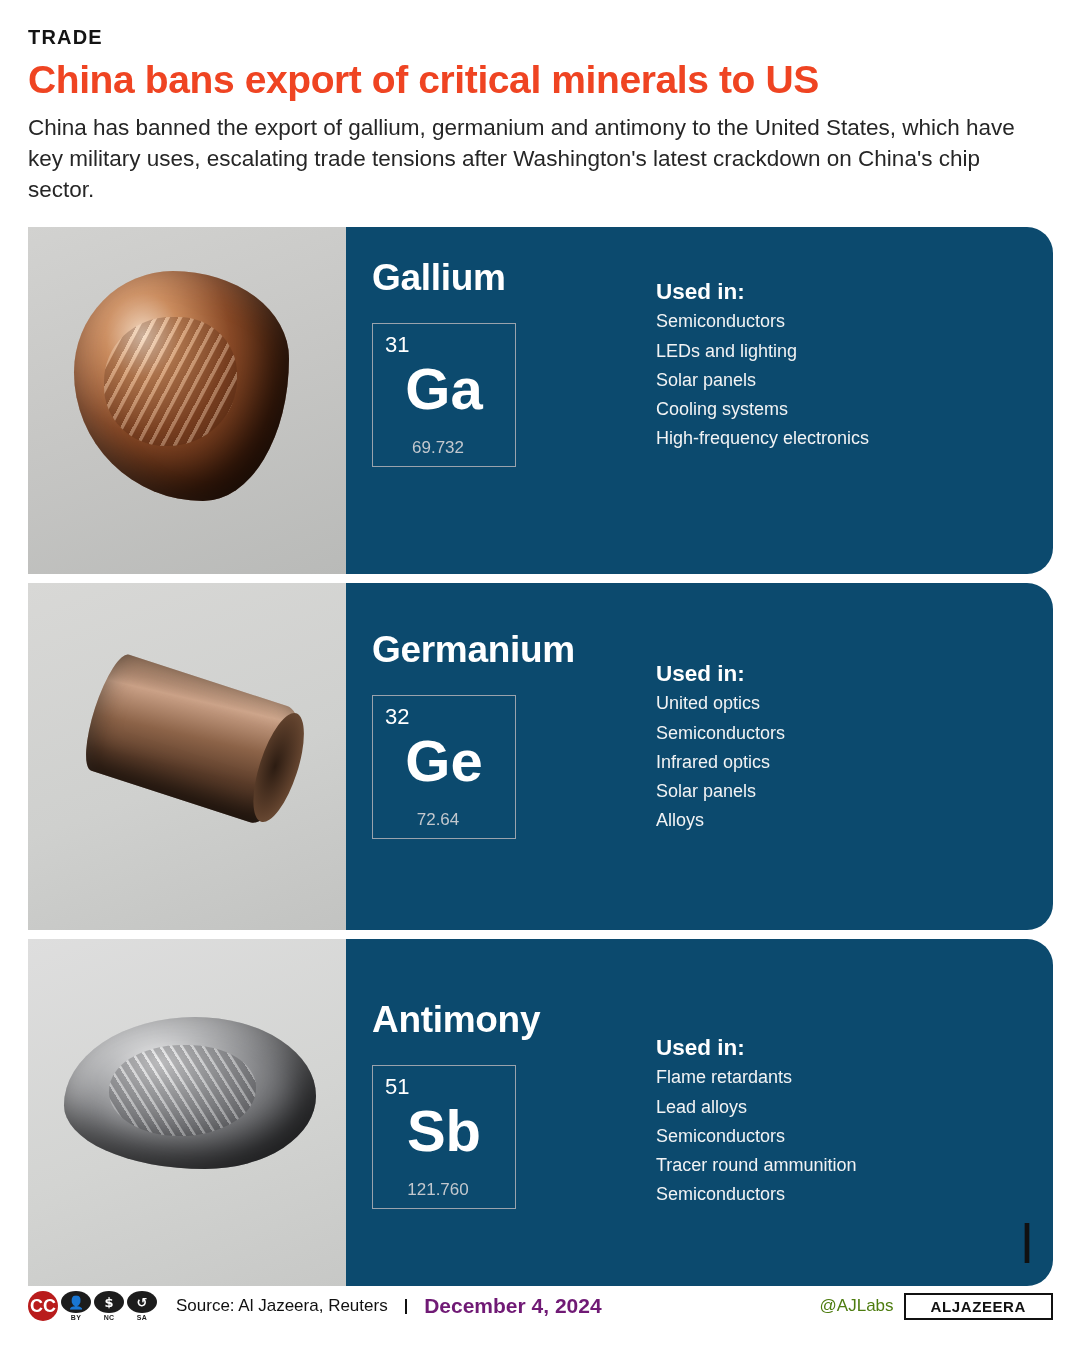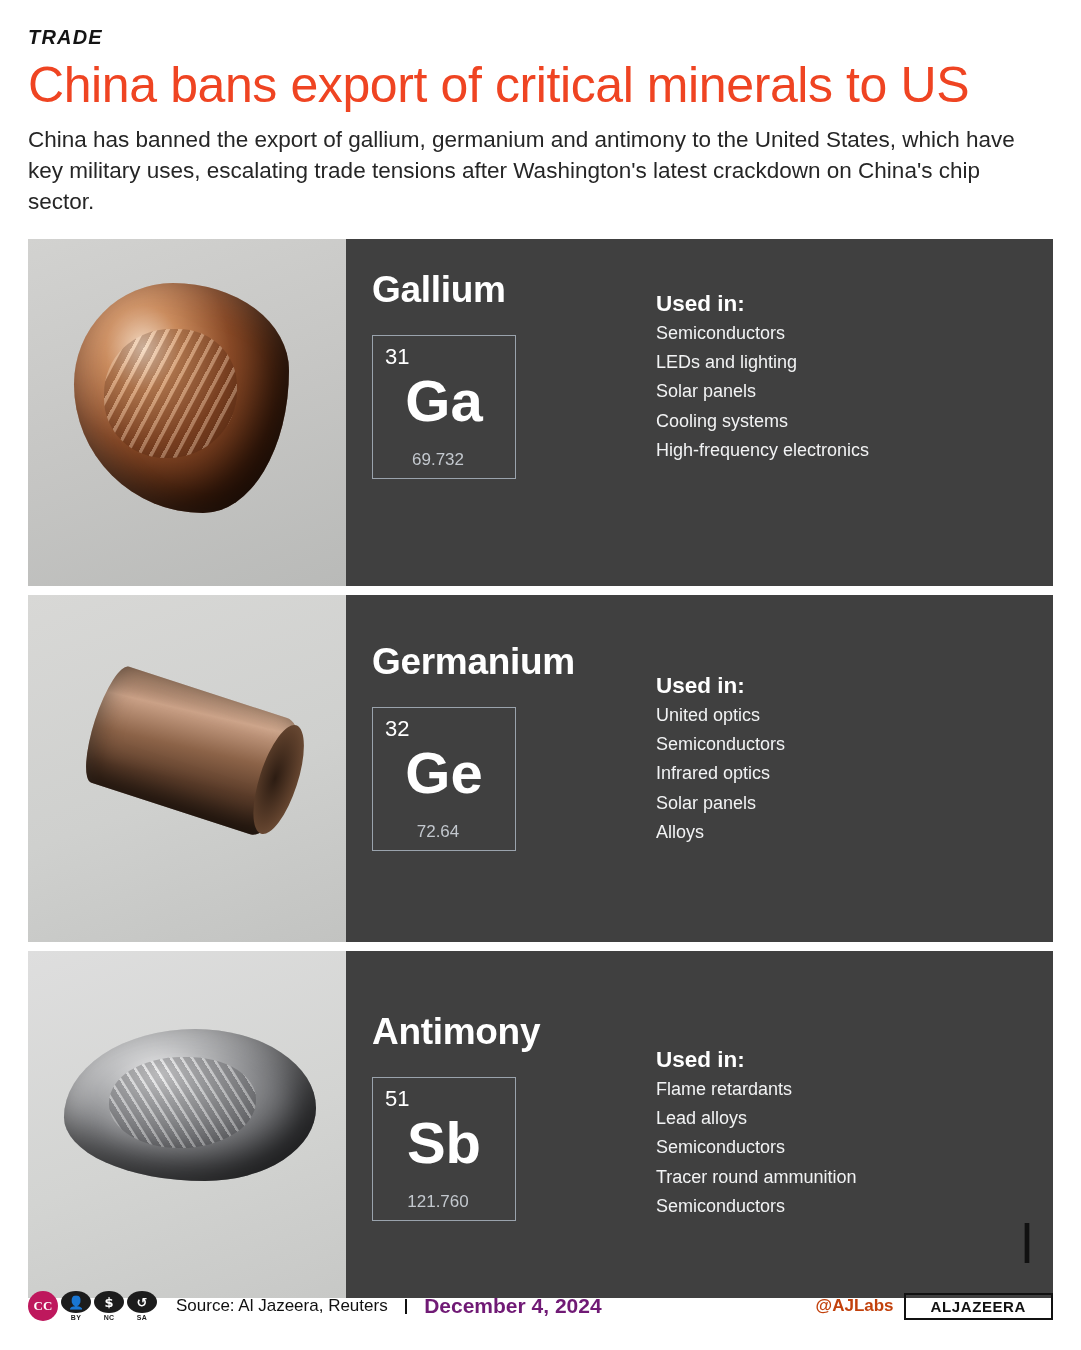--- a/index.html
+++ b/index.html
@@ -22,47 +22,47 @@
     padding: 0 28px;
   }
 
   
   .kicker {
     font-size: 20px;
     font-weight: bold;
     letter-spacing: 1.2px;
     color: #141414;
     padding-top: 26px;
-    font-style: italic;
   }
   .headline {
-    font-size: 50px;
+    font-size: 39px;
     line-height: 1.06;
-    font-weight: normal;
+    font-weight: bold;
     color: #ef4422;
     margin-top: 10px;
     letter-spacing: -0.4px;
   }
   .standfirst {
     font-size: 22.5px;
     line-height: 1.38;
     color: #262626;
     margin-top: 12px;
     max-width: 1010px;
   }
 
   
   .rows {
     margin-top: 22px;
   }
   .row {
     display: flex;
     height: 347px;
     margin-bottom: 9px;
-    background: #404040;
+    background: #0c4a6e;
+    border-radius: 26px;
   }
   .row:last-child { margin-bottom: 0; }
 
   .photo {
     width: 318px;
     flex: 0 0 318px;
     position: relative;
     overflow: hidden;
     background: #c9c9c9;
   }
@@ -205,28 +205,28 @@
   }
   .cc {
     display: flex;
     height: 30px;
     align-items: stretch;
   }
   .cc-badge {
     display: flex;
     align-items: center;
     justify-content: center;
-    background: #be185d;
+    background: #b91c1c;
     color: #fff;
     border-radius: 50%;
     width: 30px; height: 30px;
-    font-size: 13px;
+    font-size: 18px;
     font-weight: bold;
     margin-right: 3px;
-    font-family: Liberation Serif, serif;
+    font-family: Liberation Sans, sans-serif;
   }
   .cc-pair {
     display: flex;
     flex-direction: column;
     align-items: center;
     margin-right: 3px;
   }
   .cc-circle {
     width: 30px; height: 30px; border-radius: 50%;
     background: #1c1c1c; color: #fff;
@@ -249,22 +249,22 @@
   }
   .sep { margin: 0 16px; color: #111; font-weight: bold; }
   .date { font-size: 21px; font-weight: bold; color: #701a75; }
   .footer-right {
     margin-left: auto;
     display: flex;
     align-items: center;
   }
   .handle {
     font-size: 17px;
-    font-weight: bold;
-    color: #c2410c;
+    font-weight: normal;
+    color: #4d7c0f;
     margin-right: 10px;
     margin-left: 48px;
   }
   .aj-wordmark {
     border: 2px solid #111;
     padding: 3px 25px;
     font-size: 15px;
     font-weight: bold;
     letter-spacing: .6px;
     color: #111;

